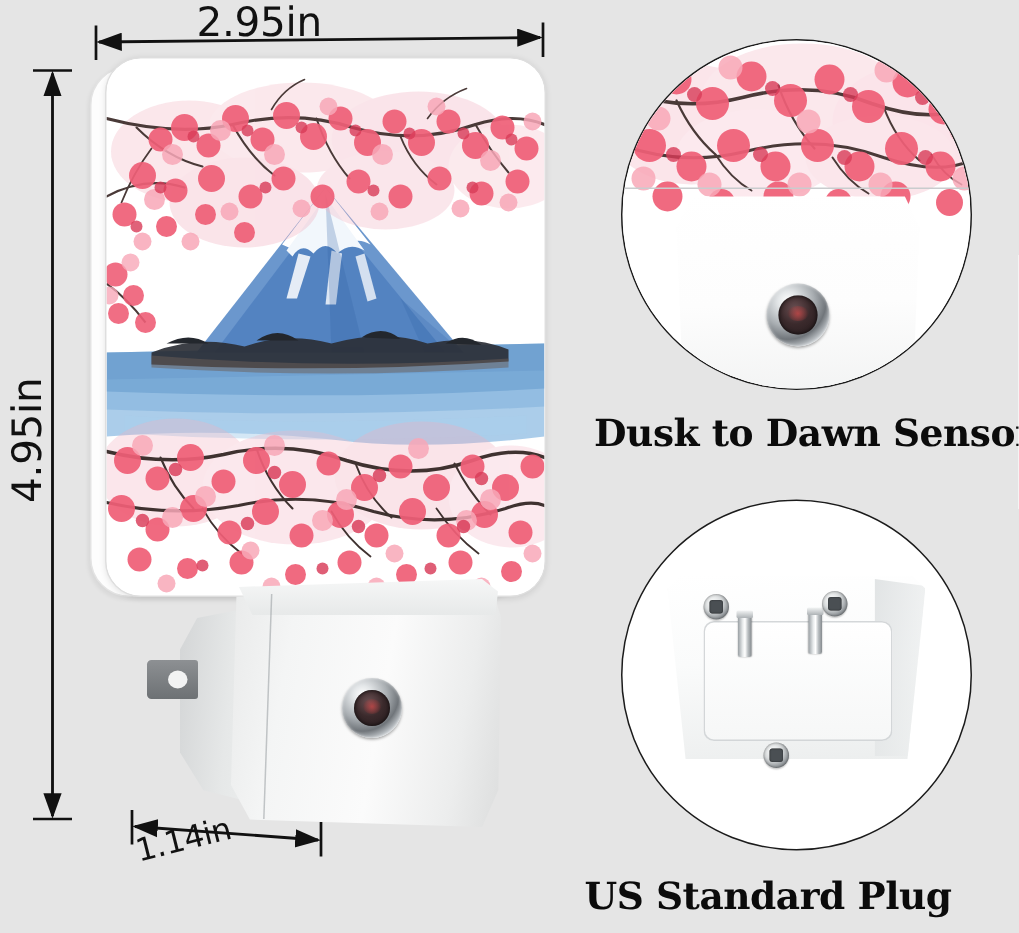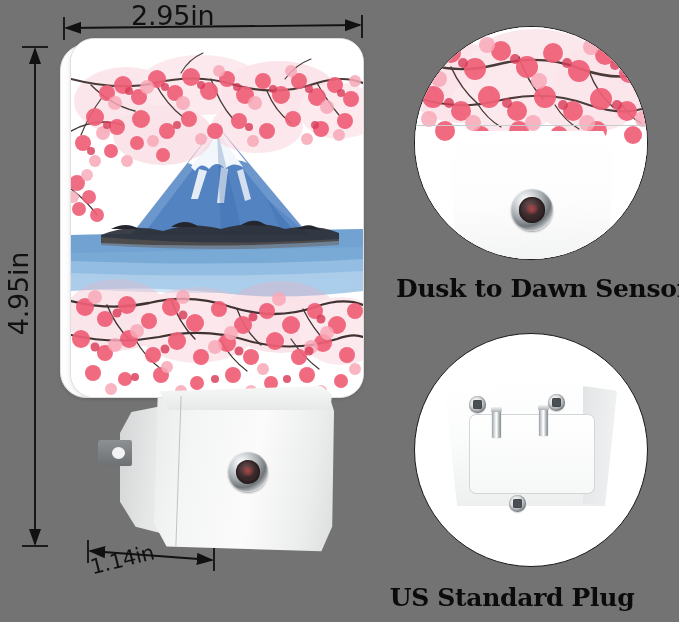--- a/index.html
+++ b/index.html
@@ -12,21 +12,21 @@
     width: 679px;
     height: 622px;
     position: relative;
     overflow: hidden;
     font-family: "Liberation Sans", sans-serif;
     -webkit-font-smoothing: antialiased;
   }
   .stage {
     position: absolute;
     inset: 0;
-    background: #737373;
+    background: #e5e5e5;
   }
 
   
   .dim-svg {
     position: absolute;
     left: 0; top: 0;
     width: 679px; height: 622px;
     pointer-events: none;
   }
   .dim-label {

